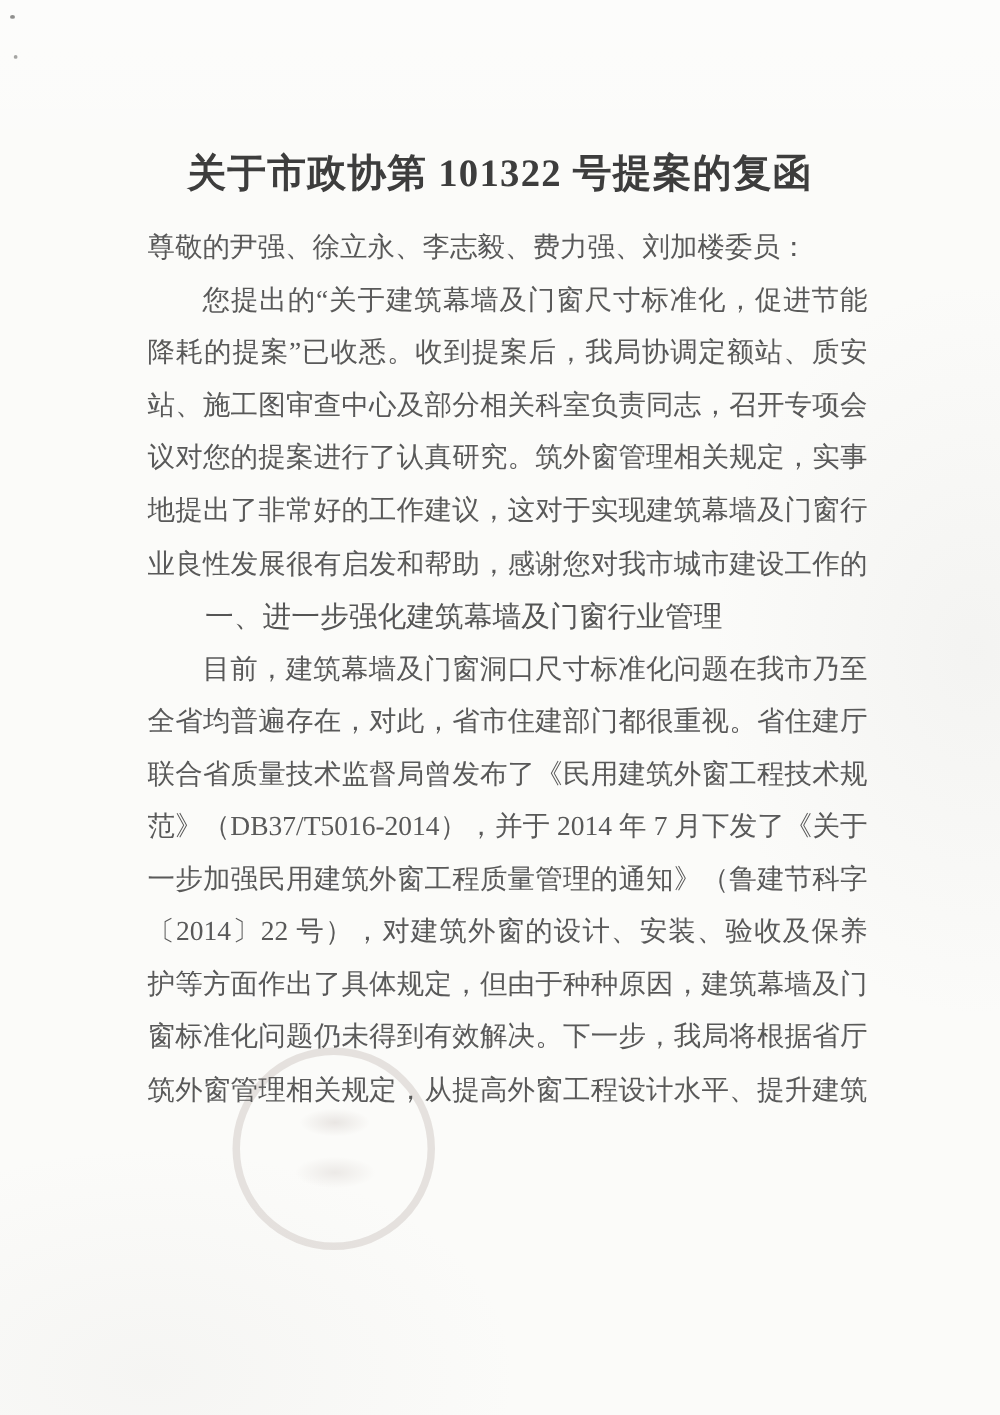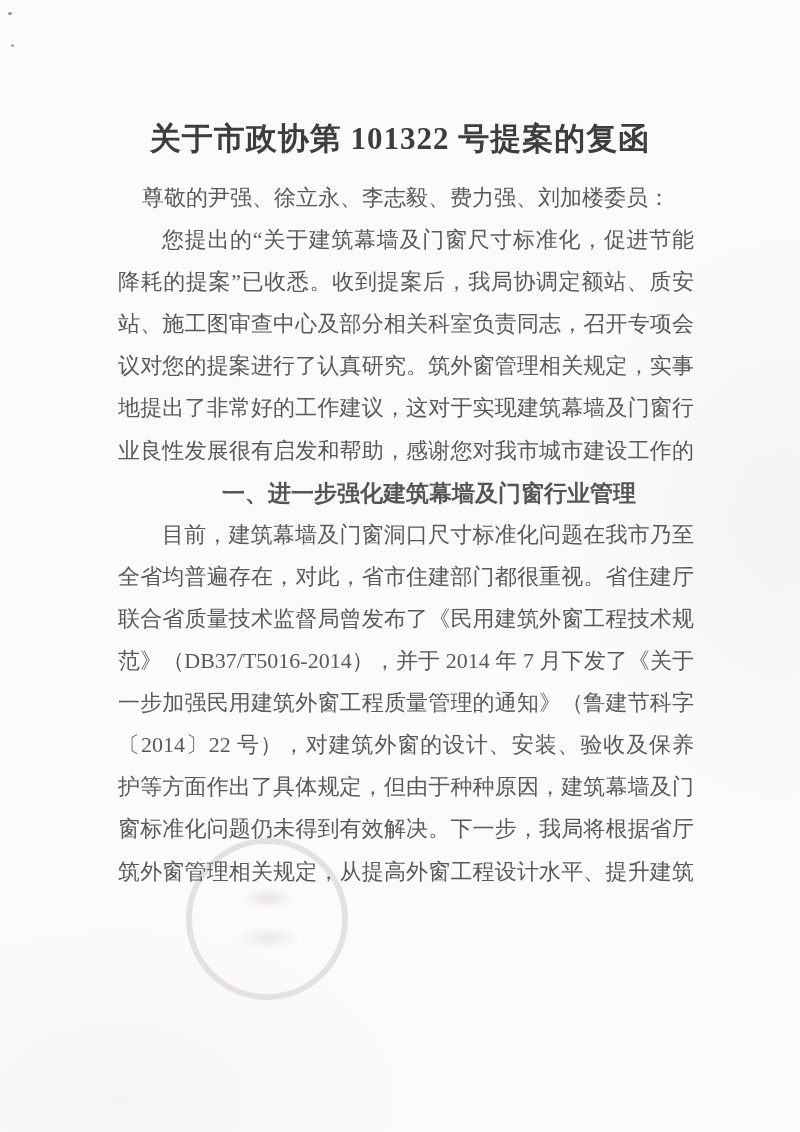--- a/index.html
+++ b/index.html
@@ -67,31 +67,31 @@
     top: 177px;
     width: 576px;
   }
   .line {
     height: 42.1px;
     line-height: 42.1px;
     font-size: 22px;
     color: #595959;
     overflow: hidden;
     white-space: nowrap;
-    text-align: center;
+    text-align: left;
   }
   .line.fill {
     white-space: normal;
     text-align: justify;
     text-align-last: justify;
   }
   .line.indent { text-indent: 2em; font-family: Liberation Serif, serif; }
   .line.heading {
     font-family: "Liberation Sans", "DejaVu Sans", sans-serif;
-    font-weight: bold;
+    font-weight: normal;
     font-size: 23px;
     color: #555555;
   }
 </style>
 </head>
 <body>
 
 <div class="scan-shade"></div>
 <div class="speck s1"></div>
 <div class="speck s2"></div>

